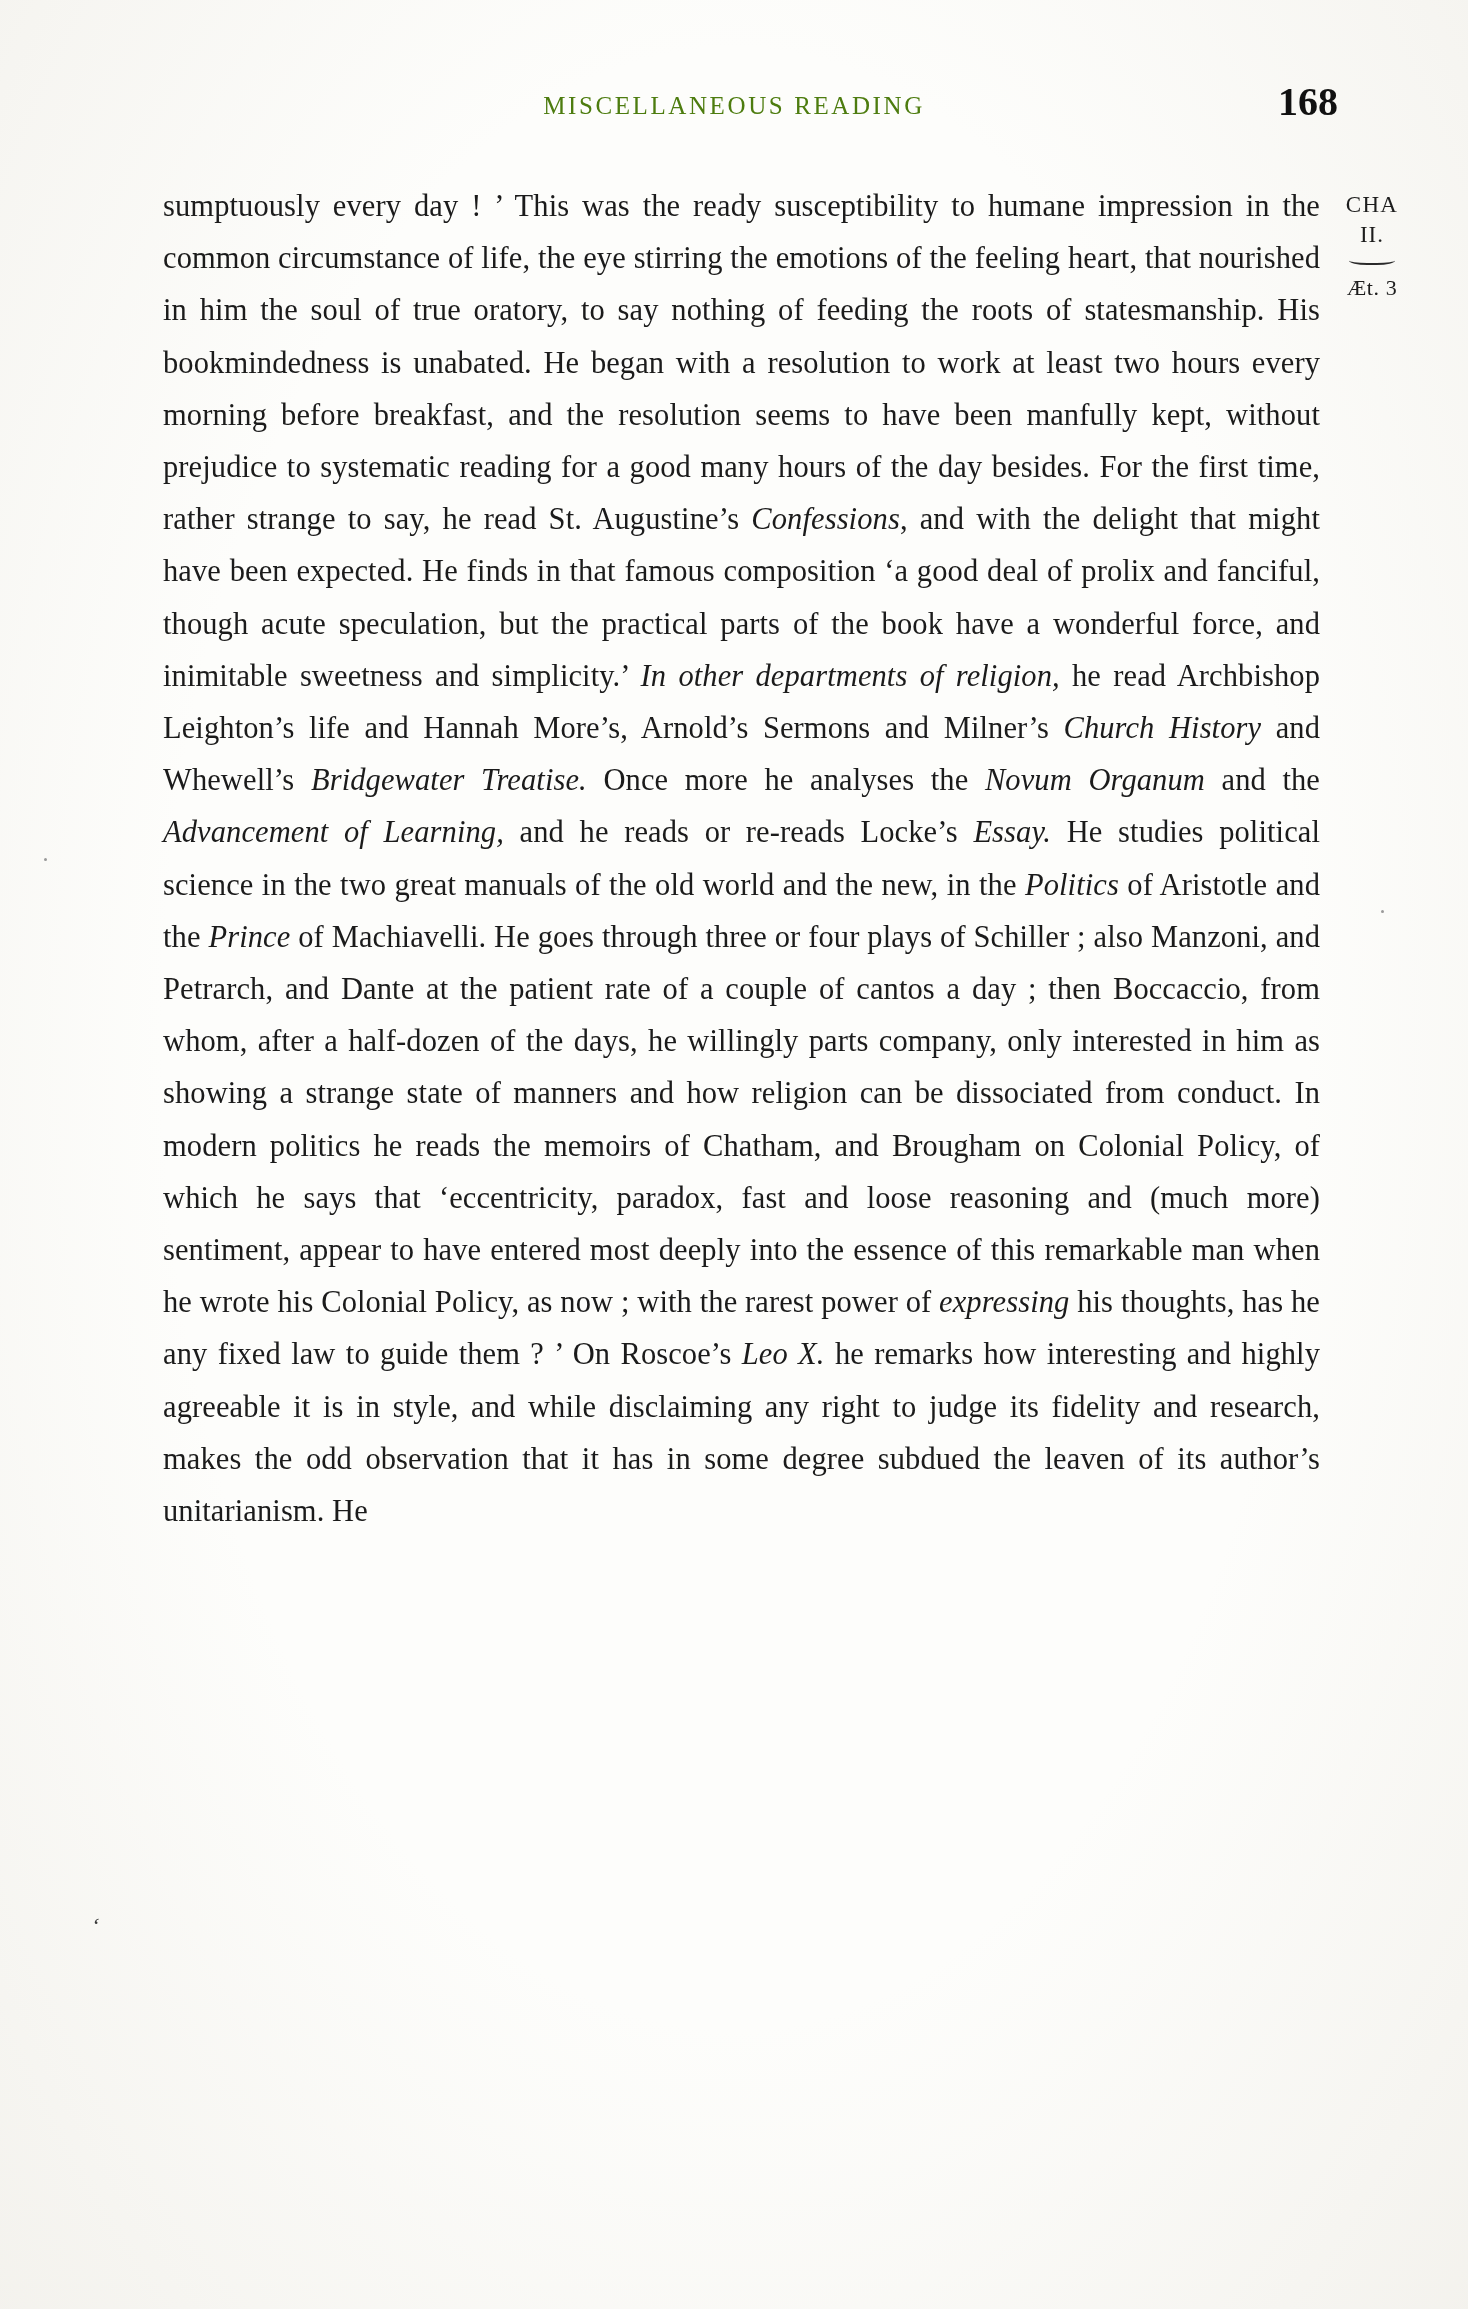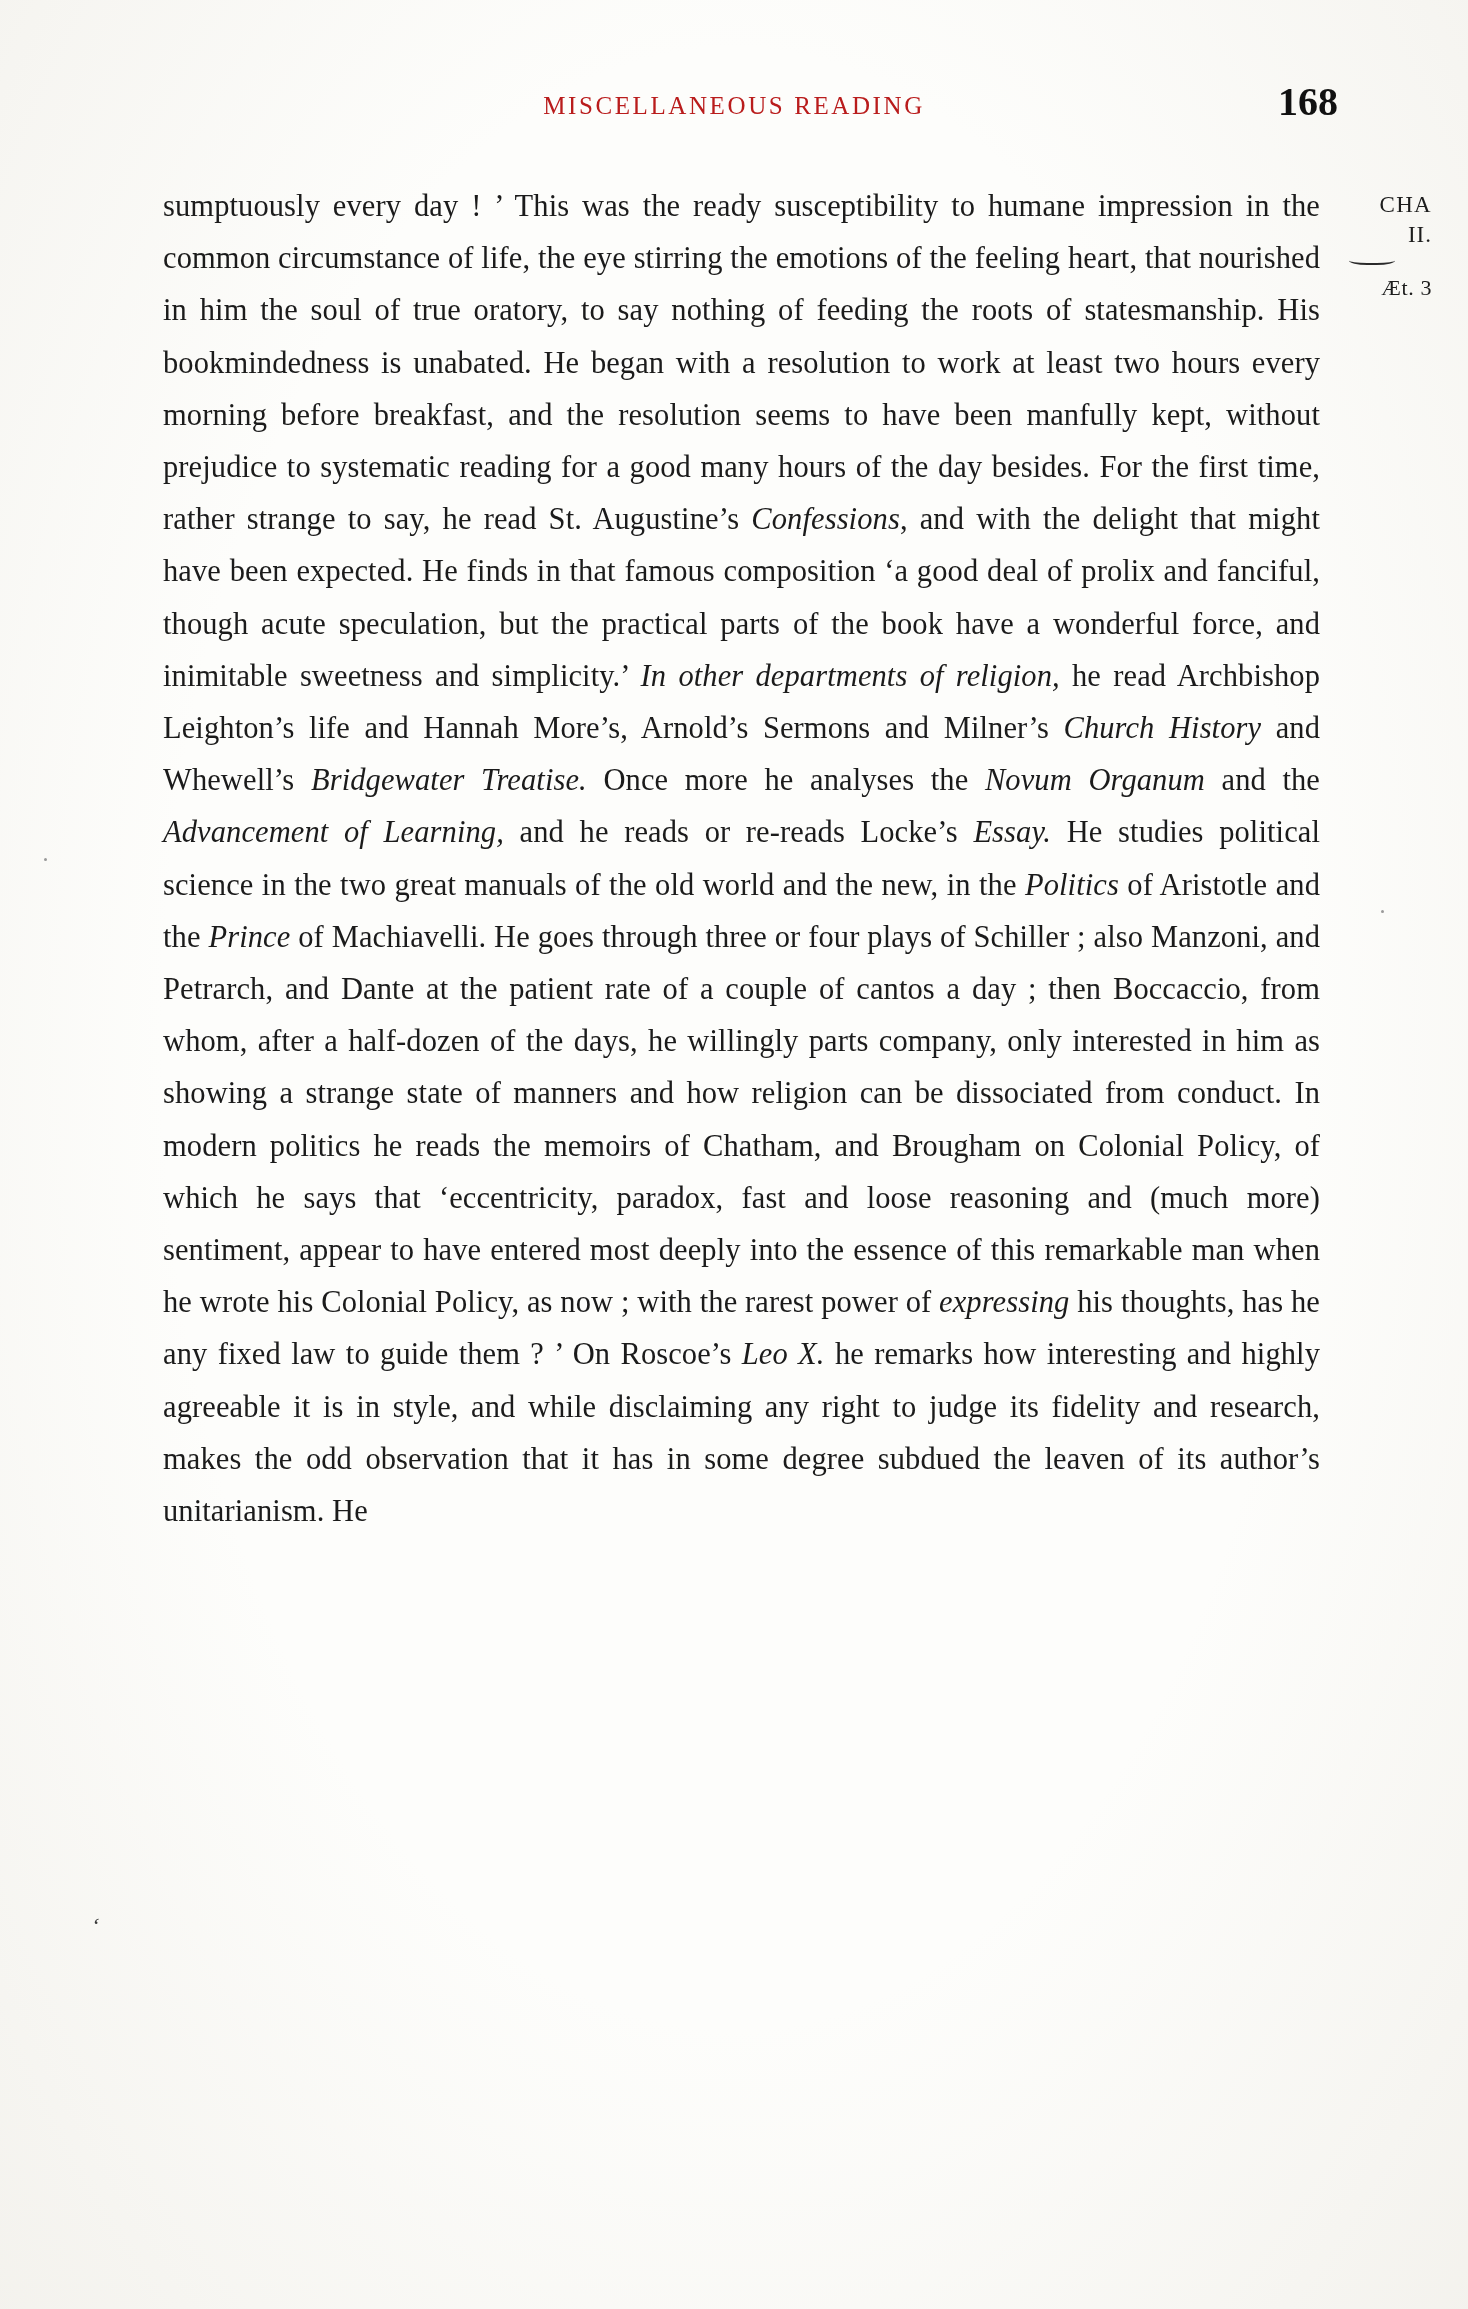--- a/index.html
+++ b/index.html
@@ -38,21 +38,21 @@
   }
   .running-head {
     position: absolute;
     left: 0;
     right: 0;
     text-align: center;
     font-size: 25px;
     letter-spacing: 2.6px;
     font-variant: small-caps;
     text-transform: uppercase;
-    color: #b91c1c;
+    color: #4d7c0f;
   }
   .page-number {
     position: absolute;
     right: 130px;
     top: -14px;
     font-size: 40px;
     font-weight: bold;
     color: #111;
   }
 
@@ -71,21 +71,21 @@
     color: #1b1b1b;
     letter-spacing: 0.1px;
   }
   .body-col p .it { font-style: italic; }
 
   .marginalia {
     position: absolute;
     right: 36px;
     top: 190px;
     width: 120px;
-    text-align: right;
+    text-align: center;
     color: #1d1d1d;
   }
   .marg-chapter {
     font-size: 23px;
     letter-spacing: 1.3px;
     font-variant: small-caps;
     text-transform: uppercase;
     line-height: 30px;
   }
   .marg-chapter .num {

